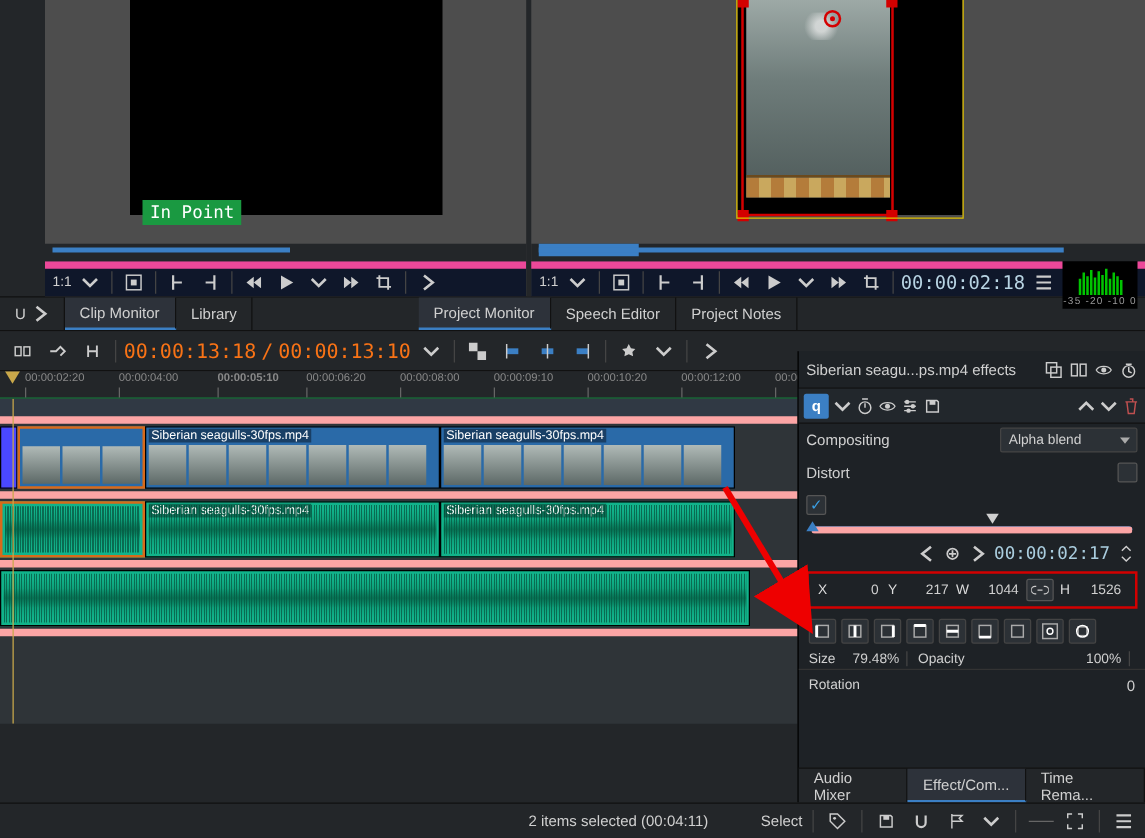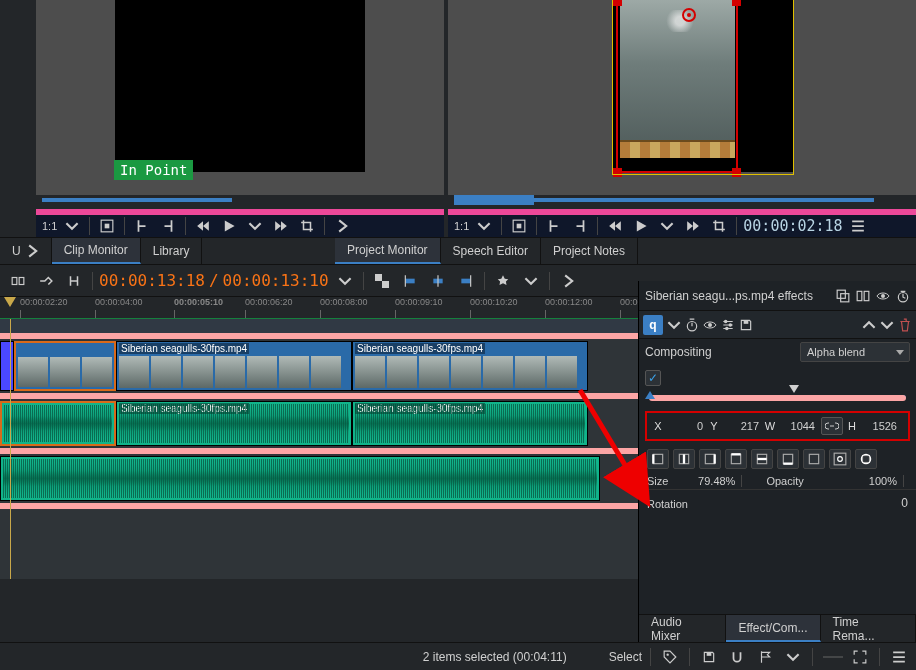--- a/index.html
+++ b/index.html
@@ -100,21 +100,21 @@
 
 .xyzw { display: flex; gap: 0; padding: 4px; border: 2px solid #d40000; margin: 4px 6px; align-items: center; }
 .xyzw .cell { display: flex; align-items: center; }
 .xyzw .k { width: 14px; text-align: center; color: #ddd; font-size: 11px; }
 .xyzw .v { width: 42px; text-align: right; padding-right: 4px; font-size: 11px; }
 .xyzw .link { width: 22px; height: 18px; display: flex; align-items: center; justify-content: center; border: 1px solid #555; border-radius: 2px; margin: 0 2px; background: #2c3136; }
 
 .align-row { display: flex; gap: 4px; padding: 4px 8px; }
 .align-row .ab { width: 22px; height: 20px; border: 1px solid #444; background: #2c3136; border-radius: 2px; display: flex; align-items: center; justify-content: center; }
 
-.so-row { display: flex; align-items: flex-end; padding: 2px 8px; gap: 20px; }
+.so-row { display: flex; align-items: flex-start; padding: 2px 8px; gap: 4px; }
 .so-row .lab { font-size: 11px; }
 .so-row .val { font-size: 11px; text-align: right; border-right: 1px solid #444; padding-right: 6px; margin-right: 4px; }
 
 .arrow { position: absolute; z-index: 20; pointer-events: none; }
 
 .status { position: absolute; left: 0; right: 0; bottom: 0; height: 28px; background: #232629; border-top: 1px solid #111; display: flex; align-items: center; padding: 0 6px; gap: 6px; }
 .status .sp { flex: 1; }
 .status .btn { width: 22px; height: 22px; display: flex; align-items: center; justify-content: center; border-radius: 2px; }
 
 .ico { width: 14px; height: 14px; }
@@ -261,20 +261,37 @@
             <path d="M3 1v8h8M1 3h8v8" stroke="#ccc" fill="none" stroke-width="1.3"></path>
           </svg>
         </span>
       <span class="sep-v"></span>
       <span class="txt">00:00:02:18</span>
       <span class="btn">
           <svg class="ico" viewBox="0 0 12 12">
             <path d="M1 2h10M1 6h10M1 10h10" stroke="#ccc" stroke-width="1.5"></path>
           </svg>
         </span>
+      <div class="audio-meter">
+        <div class="bars">
+            <div style="height:60%"></div>
+            <div style="height:80%"></div>
+            <div style="height:70%"></div>
+            <div style="height:90%"></div>
+            <div style="height:65%"></div>
+            <div style="height:85%"></div>
+            <div style="height:75%"></div>
+            <div style="height:95%"></div>
+            <div style="height:60%"></div>
+            <div style="height:80%"></div>
+            <div style="height:70%"></div>
+            <div style="height:55%"></div>
+          </div>
+        <div class="scale">-35 -20 -10 0</div>
+      </div>
     </div>
   </div>
 </div>
 
 <div class="tabrow">
   <div class="tab">
       <span>U</span>
       <svg class="ico" viewBox="0 0 10 10" style="margin-left:4px">
         <path d="M3 1l5 4-5 4" stroke="#ccc" fill="none" stroke-width="1.5"></path>
       </svg>
@@ -508,30 +525,58 @@
           <path d="M3 3h6l-1 8H4zM2 3h8M5 1h2v2" stroke="#c05050" fill="none"></path>
         </svg>
       </span>
   </div>
 
   <div class="row">
     <span class="lab">Compositing</span>
     <div class="select">Alpha blend</div>
   </div>
   <div class="row">
+    <span class="lab">Distort</span>
+    <div class="chk"></div>
+  </div>
+  <div class="row">
     <div class="chk on"></div>
   </div>
 
   <div class="kf-slider">
     <div class="track">
       <div class="mark" style="left:-4px"></div>
       <div class="caret" style="left:140px"></div>
     </div>
   </div>
 
+  <div class="kf-row">
+    <span class="btn">
+        <svg class="ico" viewBox="0 0 10 10">
+          <path d="M7 1L2 5l5 4" stroke="#ccc" fill="none" stroke-width="1.5"></path>
+        </svg>
+      </span>
+    <span class="btn">
+        <svg class="ico" viewBox="0 0 10 10">
+          <circle cx="5" cy="5" r="3" stroke="#ccc" fill="none"></circle>
+          <path d="M5 3v4M3 5h4" stroke="#ccc"></path>
+        </svg>
+      </span>
+    <span class="btn">
+        <svg class="ico" viewBox="0 0 10 10">
+          <path d="M3 1l5 4-5 4" stroke="#ccc" fill="none" stroke-width="1.5"></path>
+        </svg>
+      </span>
+    <span class="tc">00:00:02:17</span>
+    <span class="btn">
+        <svg class="ico" viewBox="0 0 8 12">
+          <path d="M1 4l3-3 3 3M1 8l3 3 3-3" stroke="#ccc" fill="none"></path>
+        </svg>
+      </span>
+  </div>
 
   <div class="xyzw">
     <div class="cell">
         <span class="k">X</span>
         <span class="v">0</span>
       </div>
     <div class="cell">
         <span class="k">Y</span>
         <span class="v">217</span>
       </div>

